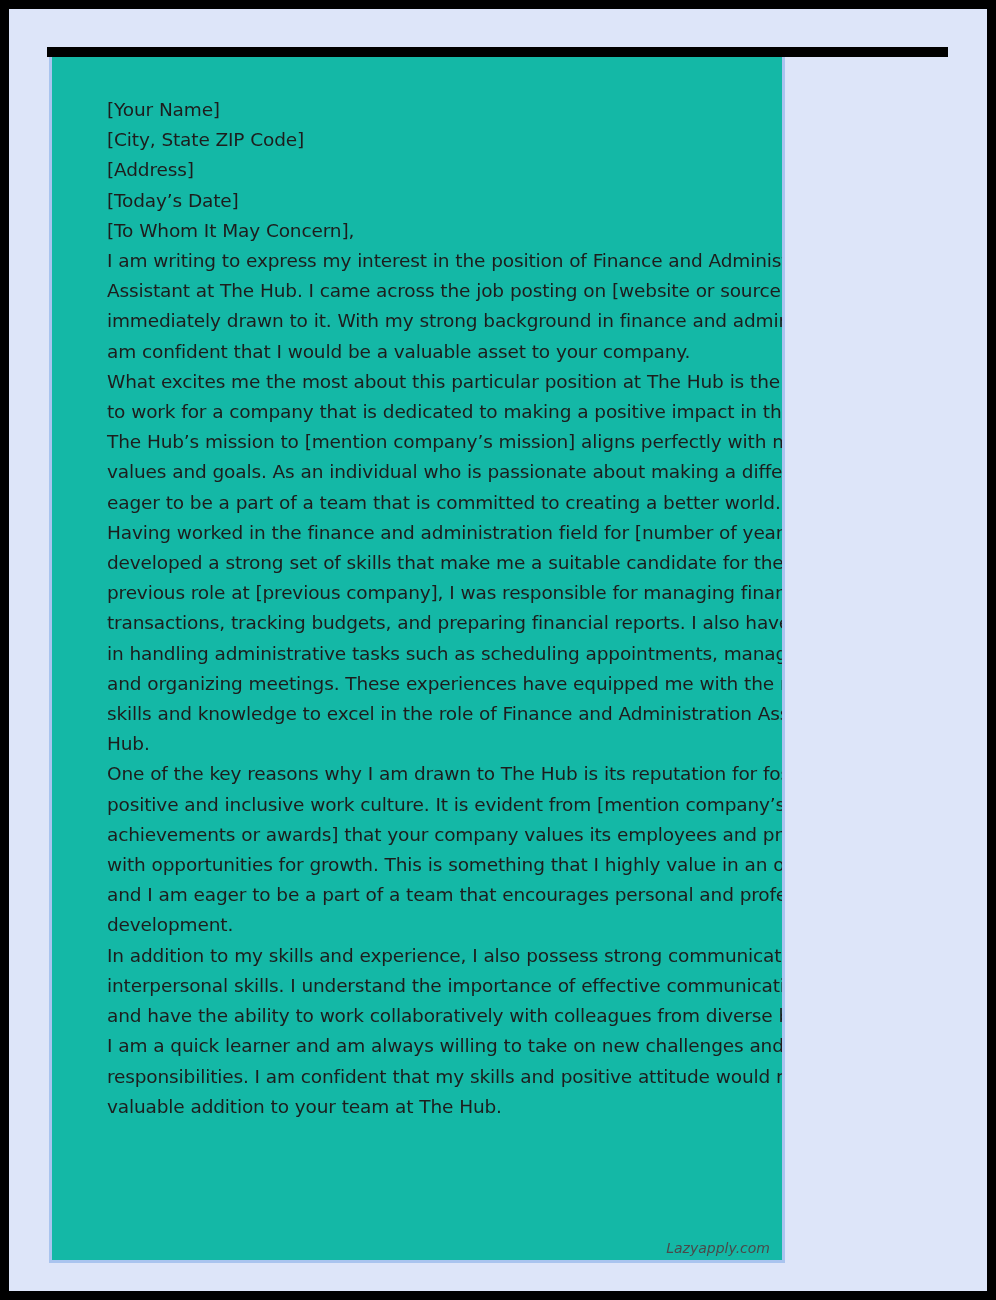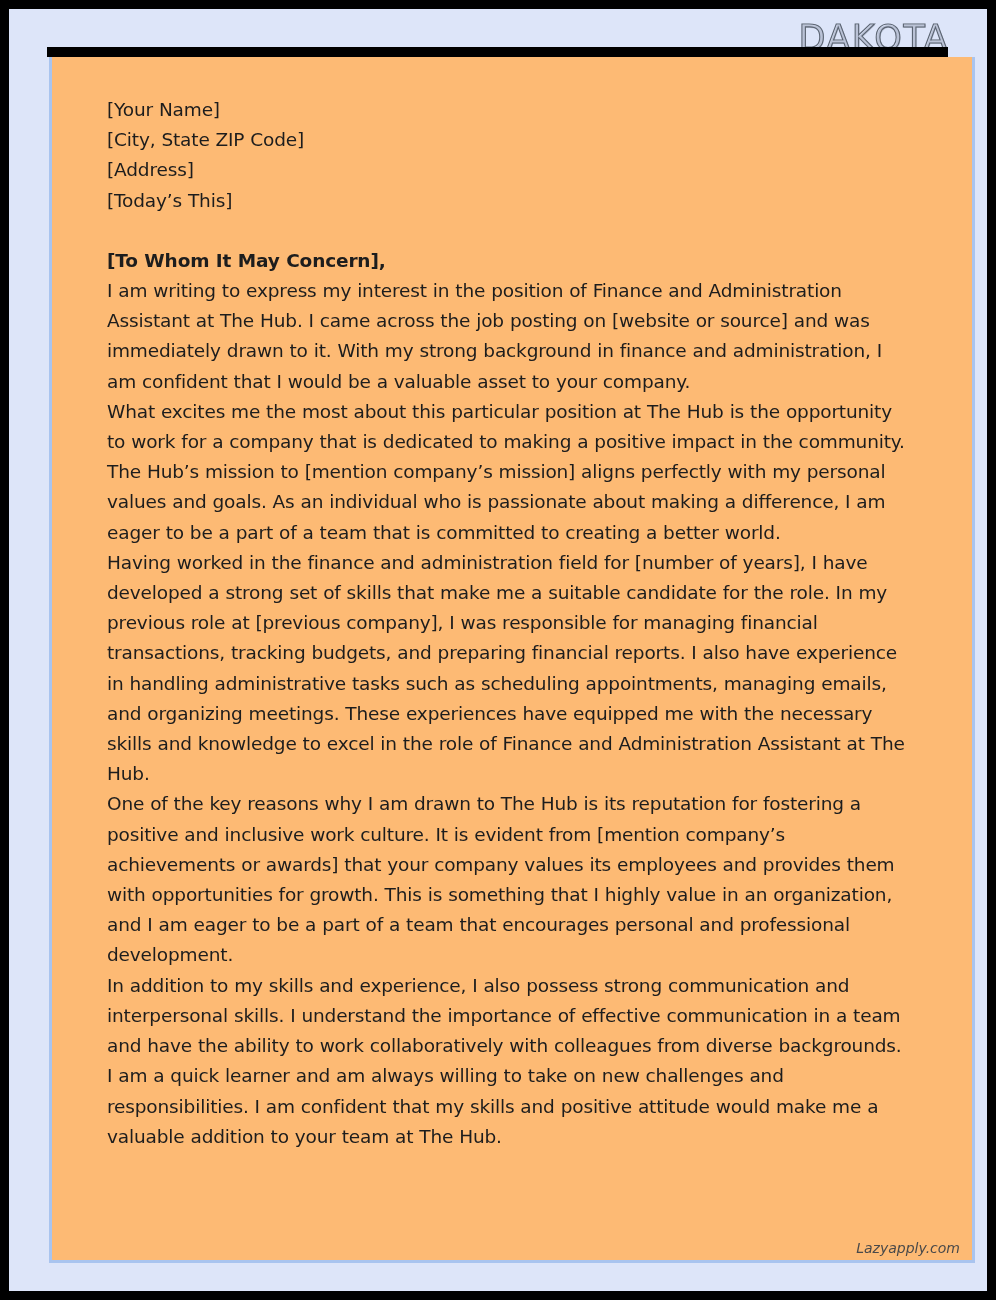--- a/index.html
+++ b/index.html
@@ -61,23 +61,23 @@
     width: 901px;
     height: 10px;
     background: #000000;
   }
 
   
   #letter-sheet {
     position: absolute;
     left: 40px;
     top: 48px;
-    width: 926px;
+    width: 736px;
     height: 1206px;
-    background: #fdba74;
+    background: #14b8a6;
     box-sizing: border-box;
     border-left: 3px solid #a9c4ef;
     border-right: 3px solid #a9c4ef;
     border-bottom: 3px solid #a9c4ef;
     overflow: hidden;
   }
 
   #letter-body {
     position: absolute;
     left: 0;
@@ -94,22 +94,20 @@
     font-size: 18.5px;
     line-height: 30.2px;
     color: #1d1d1d;
     margin: 0;
     width: 800px;
     letter-spacing: -0.15px;
     word-spacing: 0.2px;
   }
 
   .salutation {
-    margin-top: 30px;
-    font-weight: bold;
   }
 
   .letter-para {
   }
 
   
   #watermark {
     position: absolute;
     right: 12px;
     bottom: 3px;
@@ -120,32 +118,31 @@
     white-space: nowrap;
     font-style: italic;
   }
 </style>
 </head>
 <body>
 
 <div id="page-frame">
   <div id="page-canvas">
 
-    <div id="brand-title">DAKOTA</div>
 
     <div id="header-rule"></div>
 
     <div id="letter-sheet">
       <div id="letter-body">
 
         <div>
           <div class="addr-line">[Your Name]</div>
           <div class="addr-line">[City, State ZIP Code]</div>
           <div class="addr-line">[Address]</div>
-          <div class="addr-line">[Today’s This]</div>
+          <div class="addr-line">[Today’s Date]</div>
         </div>
 
         <p class="salutation">[To Whom It May Concern],</p>
 
         <p class="letter-para">I am writing to express my interest in the position of Finance and Administration Assistant at The Hub. I came across the job posting on [website or source] and was immediately drawn to it. With my strong background in finance and administration, I am confident that I would be a valuable asset to your company.</p>
         <p class="letter-para">What excites me the most about this particular position at The Hub is the opportunity to work for a company that is dedicated to making a positive impact in the community. The Hub’s mission to [mention company’s mission] aligns perfectly with my personal values and goals. As an individual who is passionate about making a difference, I am eager to be a part of a team that is committed to creating a better world.</p>
         <p class="letter-para">Having worked in the finance and administration field for [number of years], I have developed a strong set of skills that make me a suitable candidate for the role. In my previous role at [previous company], I was responsible for managing financial transactions, tracking budgets, and preparing financial reports. I also have experience in handling administrative tasks such as scheduling appointments, managing emails, and organizing meetings. These experiences have equipped me with the necessary skills and knowledge to excel in the role of Finance and Administration Assistant at The Hub.</p>
         <p class="letter-para">One of the key reasons why I am drawn to The Hub is its reputation for fostering a positive and inclusive work culture. It is evident from [mention company’s achievements or awards] that your company values its employees and provides them with opportunities for growth. This is something that I highly value in an organization, and I am eager to be a part of a team that encourages personal and professional development.</p>
         <p class="letter-para">In addition to my skills and experience, I also possess strong communication and interpersonal skills. I understand the importance of effective communication in a team and have the ability to work collaboratively with colleagues from diverse backgrounds. I am a quick learner and am always willing to take on new challenges and responsibilities. I am confident that my skills and positive attitude would make me a valuable addition to your team at The Hub.</p>
 

